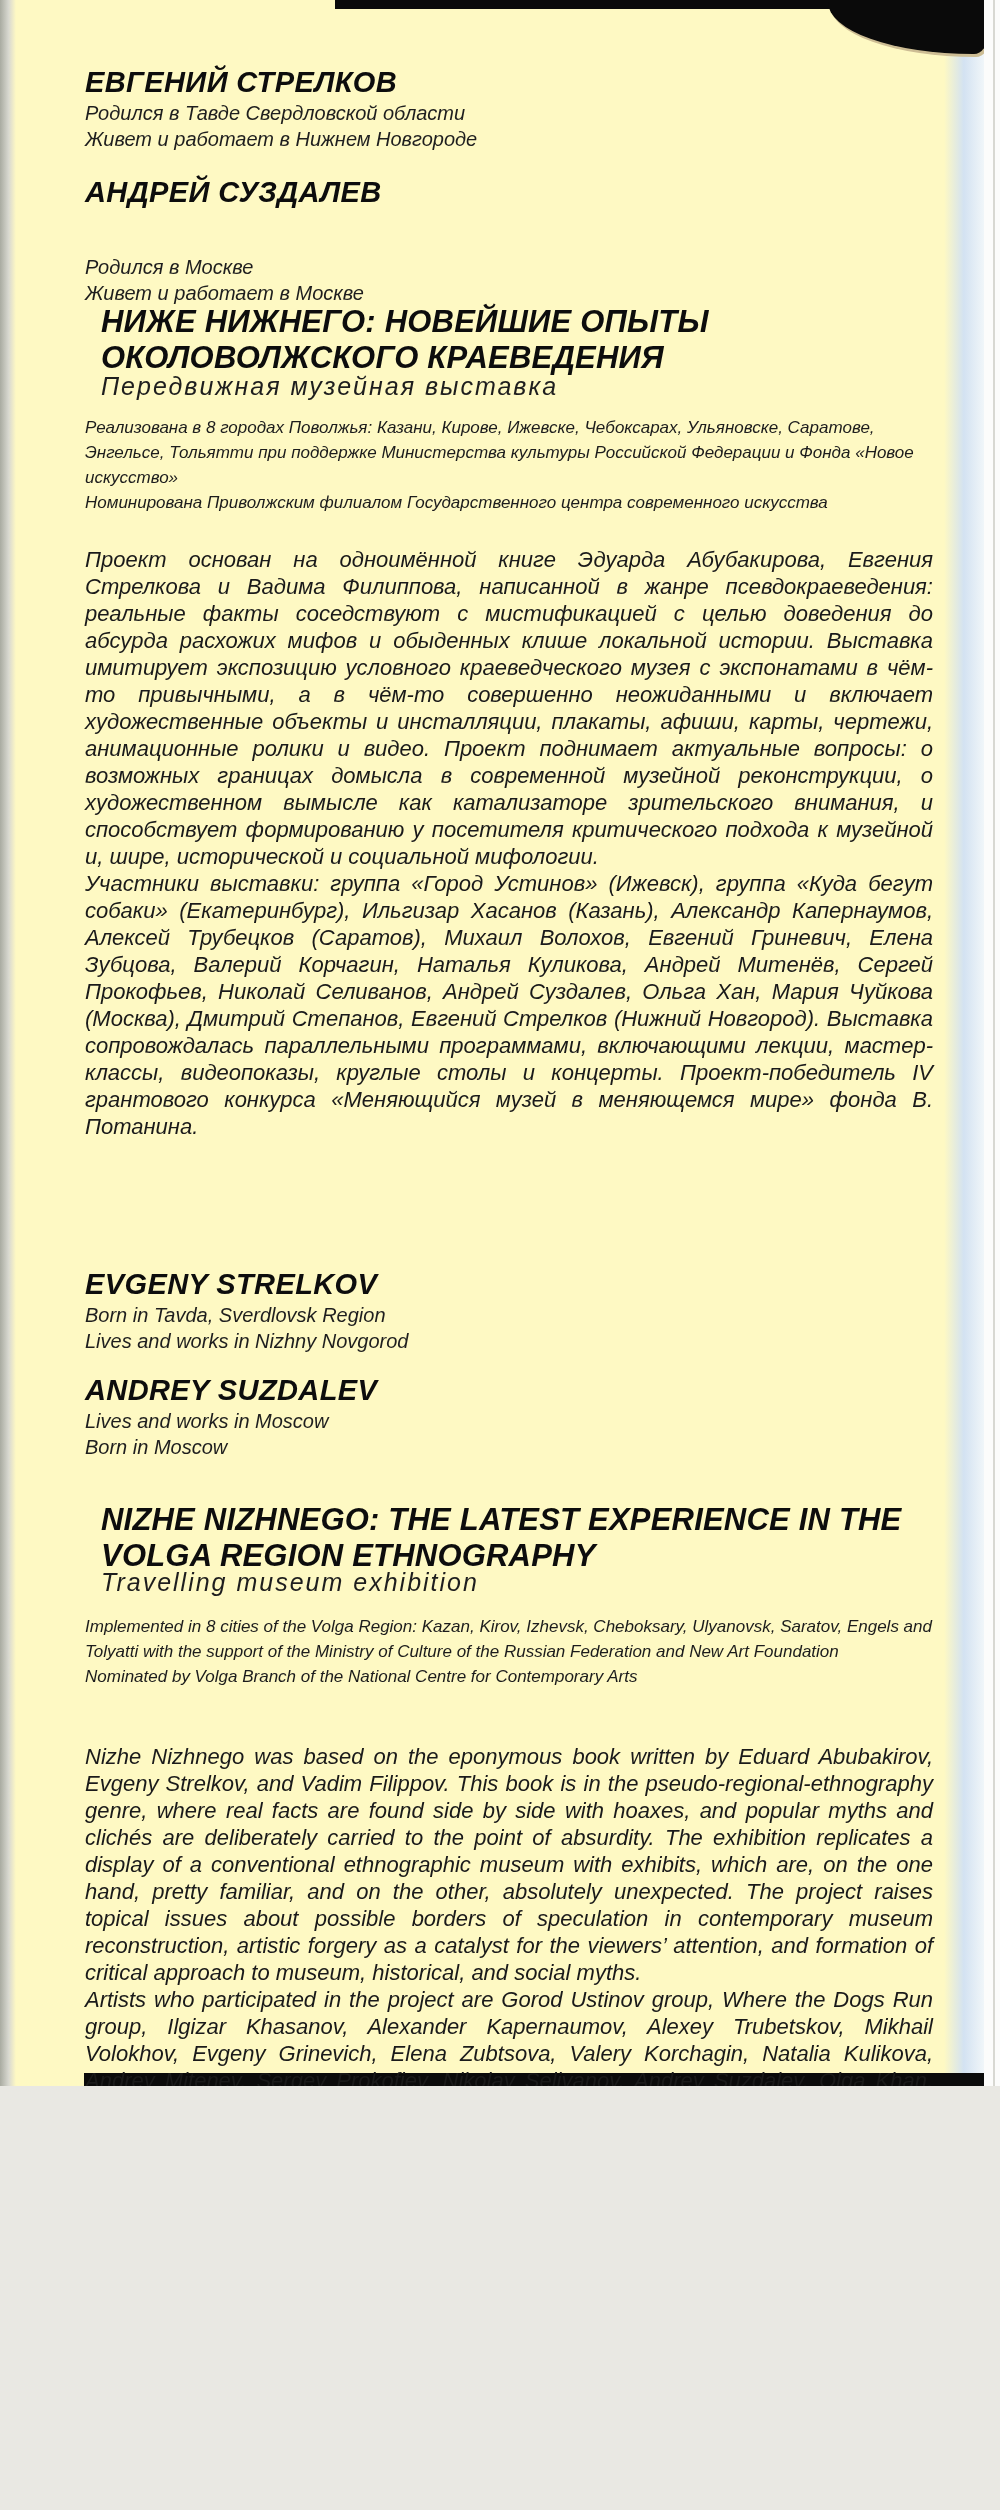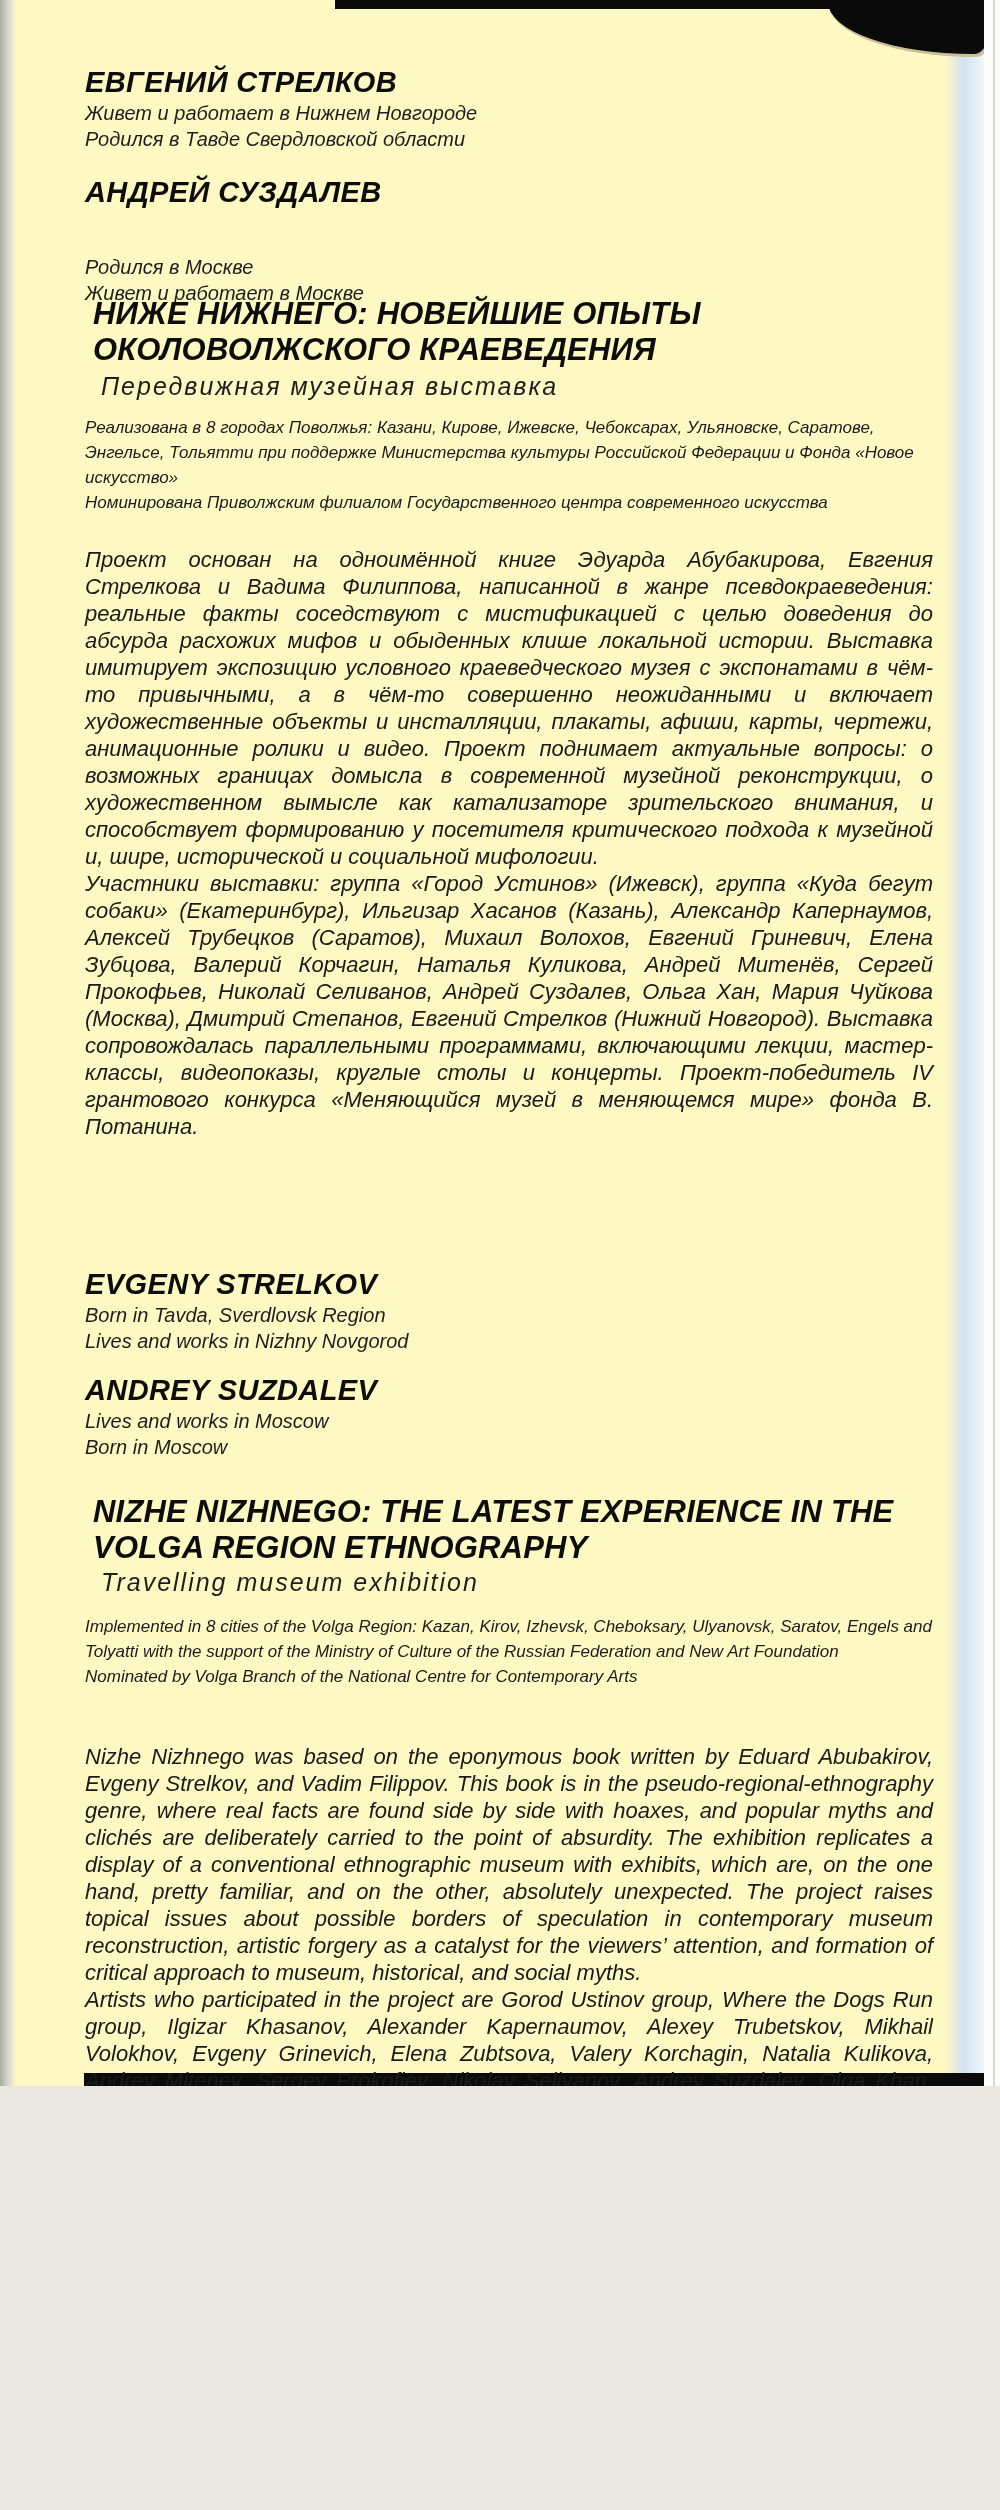--- a/index.html
+++ b/index.html
@@ -23,21 +23,21 @@
   .top-scan-bar{position:absolute;top:0;left:335px;width:655px;height:9px;background:#0a0a0a;z-index:2;}
   .page-curl{position:absolute;top:0;left:828px;width:160px;height:54px;background:#0a0a0a;z-index:3;
     border-bottom-left-radius:145px 52px;border-bottom-right-radius:14px 20px;
     box-shadow:2px 3px 0 0 #cdbd94;}
   .bottom-scan-bar{position:absolute;left:84px;right:0;bottom:0;height:13px;background:#0b0b0b;z-index:2;}
 
   
   .abs{position:absolute;left:85px;width:850px;z-index:2;}
   .h-name{margin:0;font-size:29px;font-weight:800;letter-spacing:.4px;color:#0d0d0d;line-height:32px;}
   .bio p{margin:0;font-size:20px;line-height:25.5px;color:#1e1e1e;}
-  .title{margin:8px;font-size:31px;font-weight:800;letter-spacing:.2px;color:#0d0d0d;line-height:36px;width:900px;}
+  .title{margin:16px;font-size:31px;font-weight:800;letter-spacing:.2px;color:#0d0d0d;line-height:36px;width:900px;}
   .subtitle{margin:16px;font-size:25px;letter-spacing:2px;color:#1e1e1e;}
   .info p{margin:0;font-size:17px;line-height:25px;color:#1c1c1c;width:852px;}
   .body-text p{margin:0;font-size:22px;line-height:27px;text-align:justify;color:#1a1a1a;width:848px;}
   .page-number{position:absolute;left:84px;top:2452px;font-size:24px;color:#2a2a2a;z-index:2;}
 
   
   .ru-name-1{top:66px;}   .ru-bio-1{top:101px;}
   .ru-name-2{top:176px;}  .ru-bio-2{top:211px;margin-top:44px;}
   .ru-title{top:288px;}   .ru-subtitle{top:356px;}
   .ru-info{top:415px;}    .ru-body{top:546px;}
@@ -54,22 +54,22 @@
   <div class="scan-edge-left"></div>
   <div class="scan-strip-blue"></div>
   <div class="scan-strip-white"></div>
   <div class="scan-hairline"></div>
   <div class="top-scan-bar"></div>
   <div class="page-curl"></div>
   <div class="bottom-scan-bar"></div>
 
   <h2 class="abs h-name ru-name-1">ЕВГЕНИЙ СТРЕЛКОВ</h2>
   <div class="abs bio ru-bio-1">
+    <p>Родился в Тавде Свердловской области</p>
     <p>Живет и работает в Нижнем Новгороде</p>
-    <p>Родился в Тавде Свердловской области</p>
   </div>
 
   <h2 class="abs h-name ru-name-2">АНДРЕЙ СУЗДАЛЕВ</h2>
   <div class="abs bio ru-bio-2">
     <p>Родился в Москве</p>
     <p>Живет и работает в Москве</p>
   </div>
 
   <h1 class="abs title ru-title">
     <span>НИЖЕ НИЖНЕГО: НОВЕЙШИЕ ОПЫТЫ</span><br>

